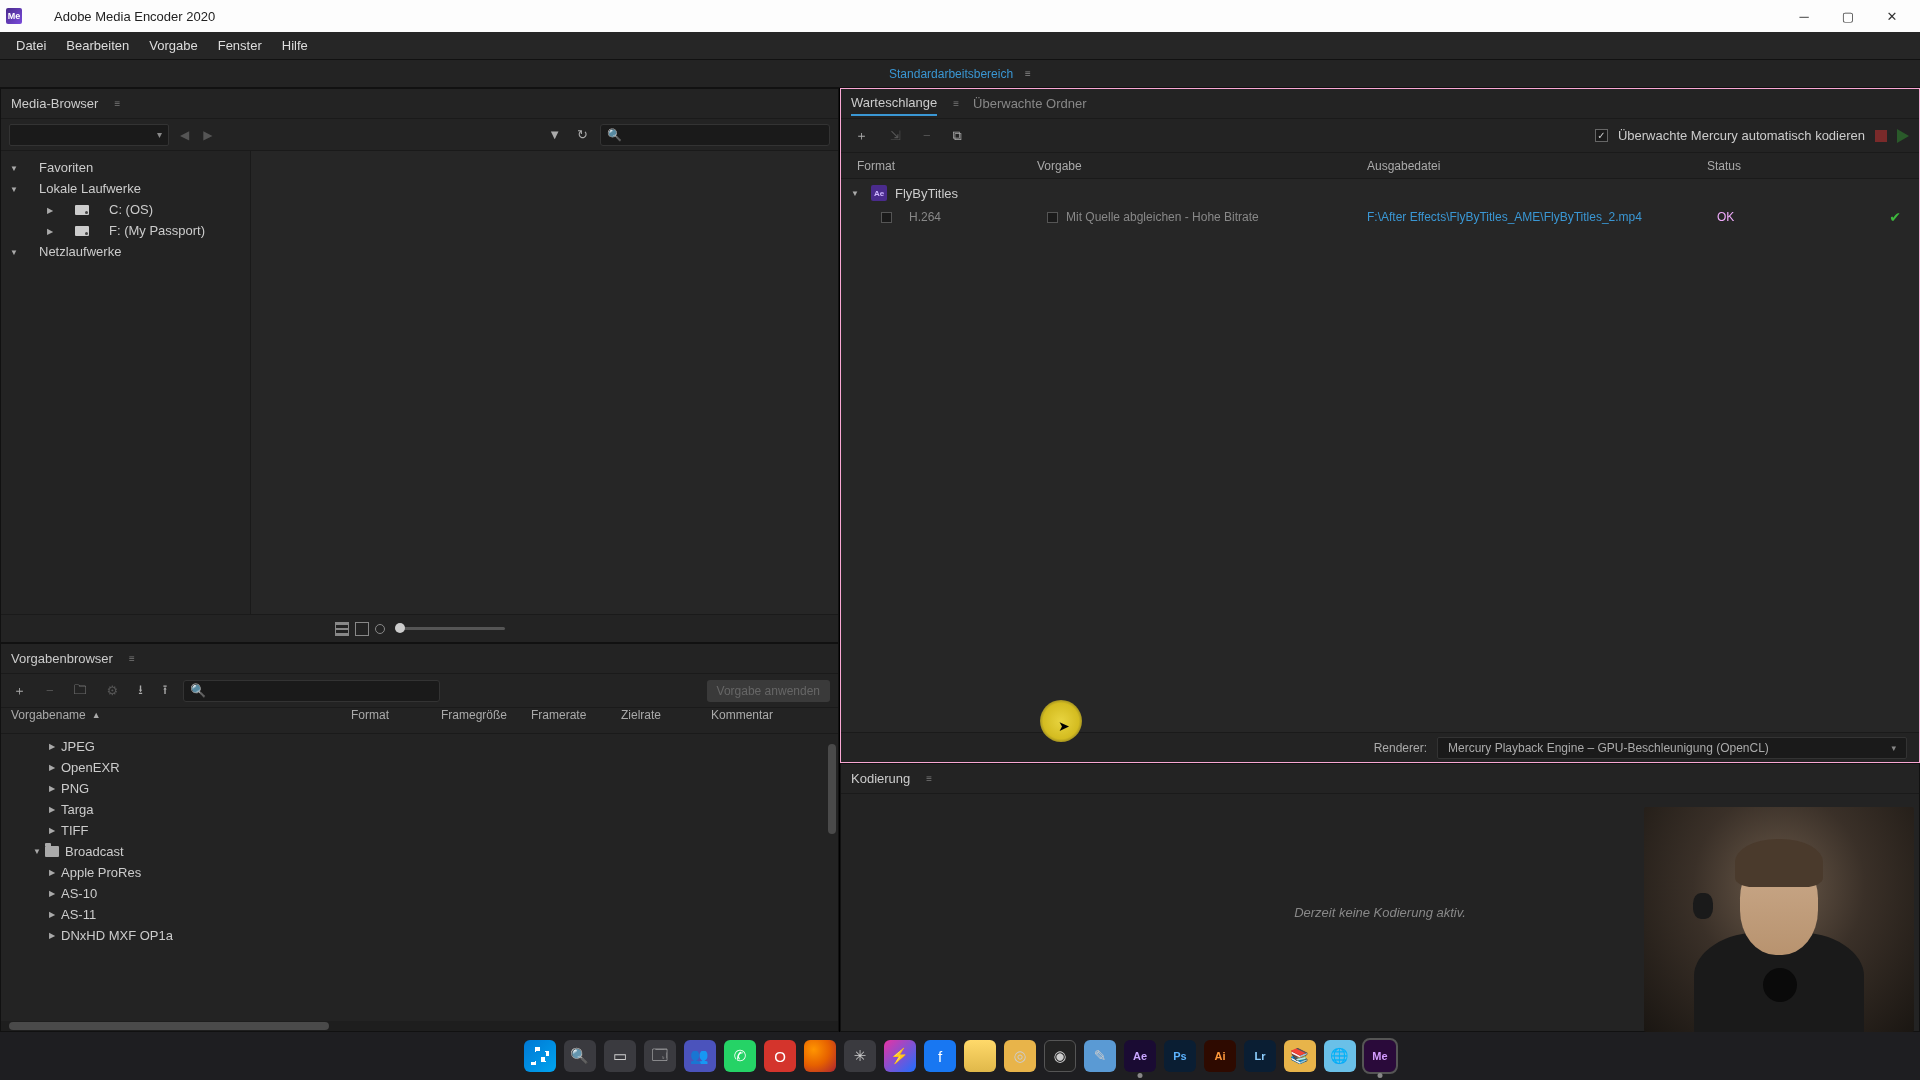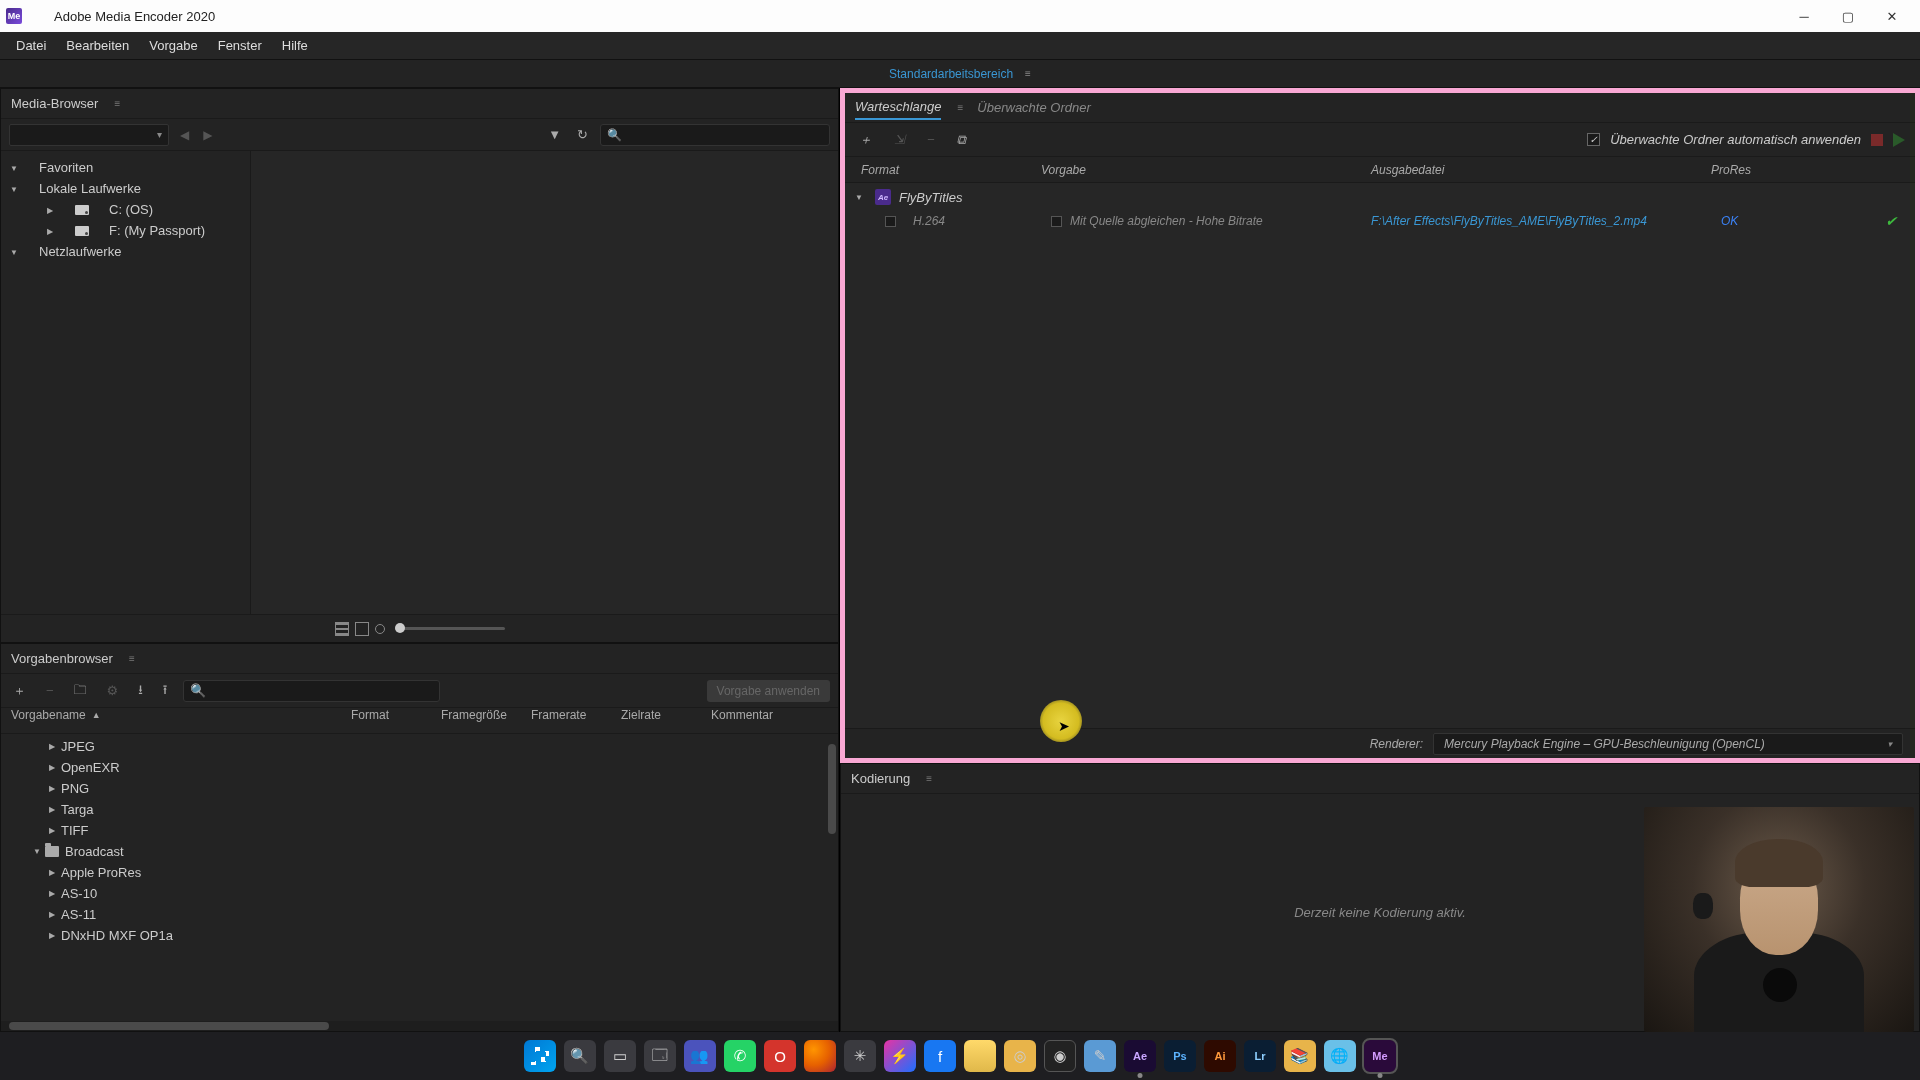--- a/index.html
+++ b/index.html
@@ -95,21 +95,21 @@
 .qh-status { flex: 1; }
 .queue-body { flex: 1; background: #262626; padding: 2px 0; }
 .job-row { display: flex; align-items: center; padding: 4px 10px; font-size: 13px; gap: 8px; }
 .job-caret { font-size: 8px; color: #aaa; width: 12px; }
 .ae-badge { width: 16px; height: 16px; background: #4a2b8c; color: #d0b8ff; font-size: 8px; font-weight: bold; display: flex; align-items: center; justify-content: center; border-radius: 2px; }
 .job-name { font-weight: 500; }
 .render-row { display: flex; align-items: center; padding: 4px 10px 4px 40px; font-size: 12px; color: #888; }
 .render-row .cell-format { flex: 0 0 166px; display:flex; align-items:center; gap:17px;}
 .render-row .cell-preset { flex: 0 0 320px; display:flex; align-items:center; gap:8px;}
 .render-row .cell-output { flex: 0 0 350px; color: #3a97d4; }
-.render-row .cell-ok { color: #3b82f6; flex:0 0 60px;}
+.render-row .cell-ok { color: #f0abfc; flex:0 0 60px;}
 .small-check { width:11px; height:11px; border:1px solid #555; background:#1a1a1a;}
 .done-check { color: #3db83d; font-size: 14px; margin-left: auto; margin-right: 8px; }
 .queue-footer { height: 30px; display: flex; align-items: center; justify-content: flex-end; padding: 0 12px; gap: 10px; font-size: 12px; color: #aaa; border-top: 1px solid #1a1a1a; }
 .renderer-dd { background: #1a1a1a; border: 1px solid #333; padding: 3px 10px; border-radius: 2px; min-width: 470px; display: flex; align-items: center; }
 .renderer-dd .dd-caret { margin-left: auto; font-size: 9px; color: #888; }
 
 
 .enc-body { flex: 1; display: flex; align-items: center; justify-content: center; color: #888; font-size: 13px; font-style: italic; }
 
 
@@ -303,43 +303,43 @@
           </div>
       </div>
       <div class="pb-footer-scroll">
           <div class="pb-hscroll"></div>
         </div>
     </div>
   </div>
 
   <div class="right-col">
 
-    <div class="panel" style="border:5px solid #f9a8d4;font-style:italic;">
+    <div class="panel" style="border:1px solid #f9a8d4;">
       <div class="panel-header">
         <span class="panel-tab active">Warteschlange</span>
         <span class="hamburger">≡</span>
         <span class="panel-tab inactive">Überwachte Ordner</span>
       </div>
       <div class="queue-toolbar">
         <span class="iconbtn">＋</span>
         <span class="iconbtn" style="color:#555">⇲</span>
         <span class="iconbtn" style="color:#555">−</span>
         <span class="iconbtn">⧉</span>
         <div class="right">
           <span class="check">✓</span>
-          <span>Überwachte Ordner automatisch anwenden</span>
+          <span>Überwachte Mercury automatisch kodieren</span>
           <span class="stop-btn"></span>
           <span class="play-btn"></span>
         </div>
       </div>
       <div class="queue-headers">
         <div class="qh-format">Format</div>
         <div class="qh-preset">Vorgabe</div>
         <div class="qh-output">Ausgabedatei</div>
-        <div class="qh-status">ProRes</div>
+        <div class="qh-status">Status</div>
       </div>
       <div class="queue-body">
         <div class="job-row">
           <span class="job-caret">▼</span>
           <span class="ae-badge">Ae</span>
           <span class="job-name">FlyByTitles</span>
         </div>
         <div class="render-row">
           <div class="cell-format">
               <span class="small-check"></span>

